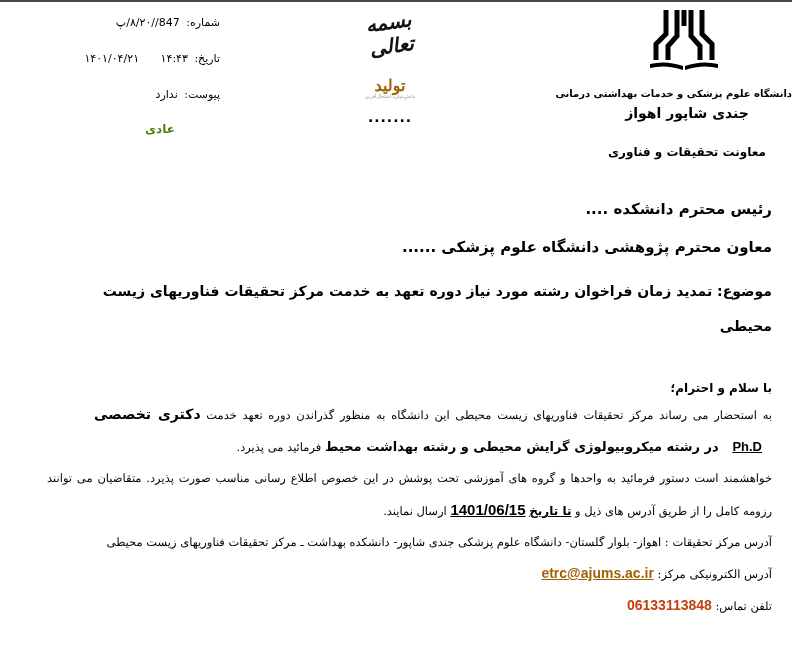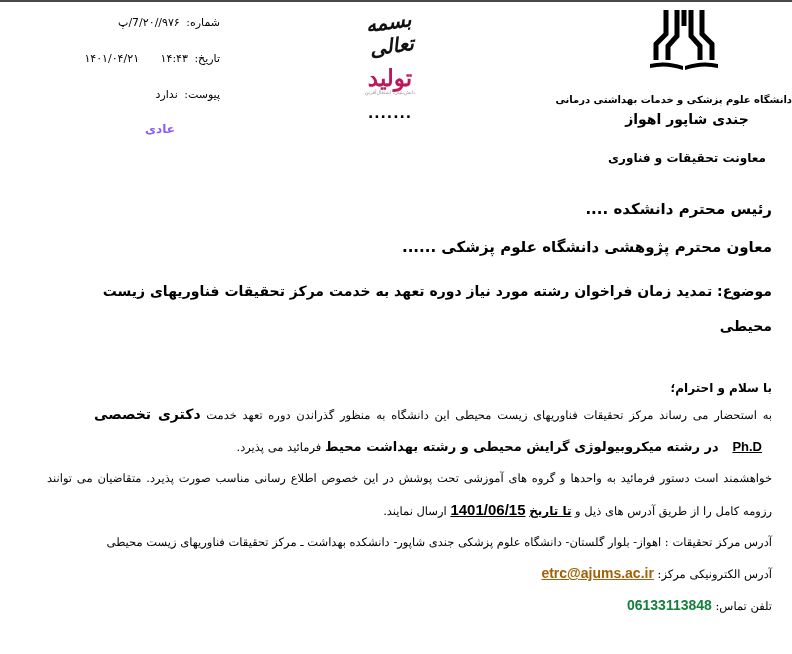--- a/index.html
+++ b/index.html
@@ -3,50 +3,50 @@
 <meta charset="utf-8">
 <style>
   * { box-sizing: border-box; margin: 0; padding: 0; }
   html, body { width: 792px; height: 654px; overflow: hidden; background: #ffffff; }
   body { position: relative; font-family: "DejaVu Sans", sans-serif; color: #000; }
   .topbar { position: absolute; left: 0; top: 0; width: 792px; height: 2px; background: #4a4a4a; }
 
   
   .logo-block { position: absolute; right: 0; top: 6px; width: 210px; text-align: center; direction: rtl; }
   .logo-svg { display: block; margin: 0 auto; width: 80px; height: 66px; margin-left: 62px; }
-  .org-line1 { font-size: 10px; font-weight: bold; margin-top: 22px; white-space: nowrap; }
+  .org-line1 { font-size: 10px; font-weight: bold; margin-top: 16px; white-space: nowrap; }
   .org-line2 { font-size: 14px; font-weight: bold; margin-top: 6px; }
   .org-line3 { font-size: 12px; font-weight: bold; margin-top: 24px; }
 
   .center-block { position: absolute; left: 350px; top: 6px; width: 80px; text-align: center; }
   .basmala { font-family: "DejaVu Serif", serif; font-size: 20px; font-weight: bold; font-style: italic; color: #111; direction: rtl; transform: rotate(-8deg); display: inline-block; margin-top: 4px; }
-  .tolid { font-family: "DejaVu Serif", serif; font-size: 23px; font-weight: bold; color: #be185d; direction: rtl; margin-top: 6px; }
+  .tolid { font-family: "DejaVu Serif", serif; font-size: 16px; font-weight: bold; color: #a16207; direction: rtl; margin-top: 18px; }
   .tolid-sub { font-size: 5px; color: #999; letter-spacing: 1px; margin-top: -2px; }
   .dots { font-size: 14px; font-weight: bold; letter-spacing: 1px; margin-top: 10px; }
 
   .meta-block { position: absolute; left: 60px; top: 16px; width: 160px; direction: rtl; text-align: right; font-size: 11px; }
   .meta-row { height: 18px; margin-bottom: 18px; white-space: nowrap; }
   .meta-row .lbl { font-weight: normal; }
   .meta-row .val { margin-right: 3px; }
-  .urgency { color: #8b5cf6; font-weight: bold; text-align: center; font-size: 12px; margin-top: -2px; padding-left: 40px; }
+  .urgency { color: #4d7c0f; font-weight: bold; text-align: center; font-size: 12px; margin-top: -2px; padding-left: 40px; }
 
   
   .body-area { position: absolute; left: 60px; top: 200px; width: 712px; direction: rtl; text-align: right; }
   .salut1 { position: absolute; right: 0; top: 0; font-size: 15px; font-weight: bold; white-space: nowrap; }
   .salut2 { position: absolute; right: 0; top: 38px; font-size: 15px; font-weight: bold; white-space: nowrap; }
   .subject { position: absolute; right: 0; top: 74px; width: 690px; font-size: 14px; font-weight: bold; line-height: 35px; }
   .greeting { position: absolute; right: 0; top: 181px; font-size: 12px; font-weight: bold; }
   .para { position: absolute; right: 0; top: 199px; width: 725px; font-family: "DejaVu Serif", serif; font-size: 11.5px; line-height: 31px; text-align: justify; }
   .para b.big { font-family: "DejaVu Sans", sans-serif; font-size: 14px; margin-left: 47px; }
   .para b.mid { font-family: "DejaVu Sans", sans-serif; font-size: 13px; }
   .phd { font-family: "Liberation Sans", sans-serif; font-weight: bold; font-size: 13px; direction: ltr; unicode-bidi: embed; margin: 0 10px; text-decoration: underline; }
   .deadline { font-family: "Liberation Sans", sans-serif; font-weight: bold; font-size: 15px; text-decoration: underline; direction: ltr; unicode-bidi: embed; }
   .deadline-lbl { font-weight: bold; font-family: "DejaVu Sans", sans-serif; text-decoration: underline; font-size: 12px; }
   .email { color: #a16207; text-decoration: underline; font-family: "Liberation Sans", sans-serif; font-weight: bold; font-size: 14px; direction: ltr; unicode-bidi: embed; cursor: pointer; }
-  .phone { font-family: "Liberation Sans", sans-serif; font-weight: bold; font-size: 14px; color: #15803d; direction: ltr; unicode-bidi: embed; }
+  .phone { font-family: "Liberation Sans", sans-serif; font-weight: bold; font-size: 14px; color: #c2410c; direction: ltr; unicode-bidi: embed; }
   .line { display: block; }
 </style>
 </head>
 <body>
 
 <div class="topbar"></div>
 
 <div class="logo-block">
   <svg class="logo-svg" viewBox="0 0 80 66">
     <g fill="none" stroke="#000" stroke-width="5">
@@ -67,21 +67,21 @@
 <div class="center-block">
   <div class="basmala">بسمه تعالی</div>
   <div class="tolid">تولید</div>
   <div class="tolid-sub">دانش‌بنیان، اشتغال‌آفرین</div>
   <div class="dots">.......</div>
 </div>
 
 <div class="meta-block">
   <div class="meta-row">
     <span class="lbl">شماره:</span>
-    <span class="val">۹۷۶//7/۲۰/پ</span>
+    <span class="val">847//۸/۲۰/پ</span>
   </div>
   <div class="meta-row">
     <span class="lbl">تاریخ:</span>
     <span class="val">۱۴:۴۳</span>
     <span class="val" style="margin-right:18px">۱۴۰۱/۰۴/۲۱</span>
   </div>
   <div class="meta-row">
     <span class="lbl">پیوست:</span>
     <span class="val">ندارد</span>
   </div>

